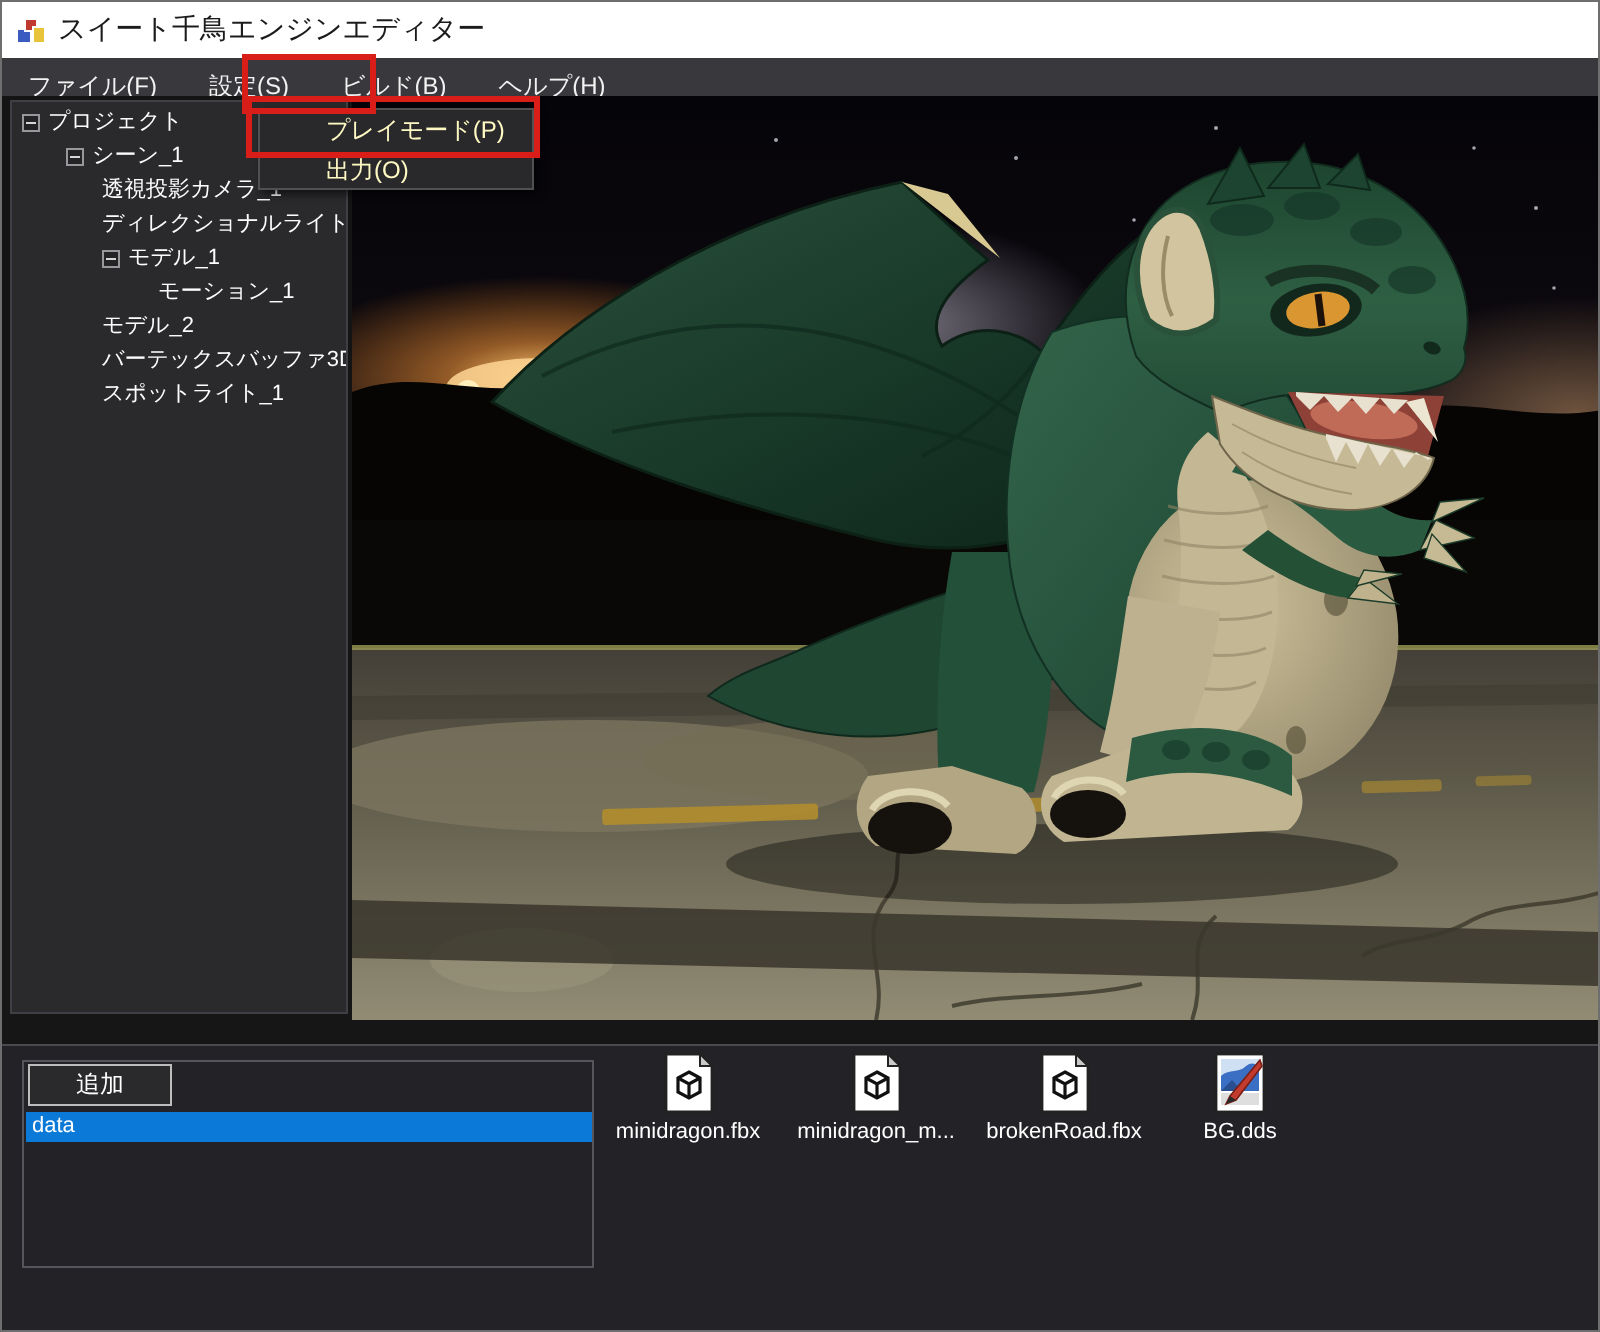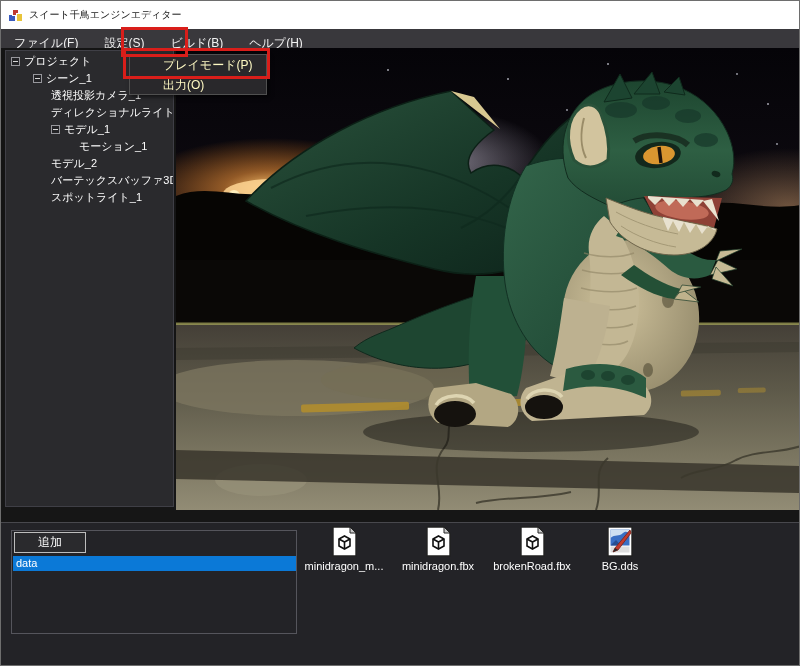--- a/index.html
+++ b/index.html
@@ -7,21 +7,21 @@
   .window{position:relative;width:800px;height:666px;background:#161616;overflow:hidden;
           border:1px solid #6e6e6e;}
   
   .titlebar{position:absolute;left:0;top:0;width:100%;height:28px;background:#ffffff;
             display:flex;align-items:center;padding-left:7px;}
   .appicon{width:15px;height:15px;position:relative;margin-right:6px;}
   .appicon .sq{position:absolute;border:1px solid #fff;}
   .appicon .b{left:0;top:6px;width:8px;height:8px;background:#3a5bbf;}
   .appicon .r{left:4px;top:1px;width:7px;height:7px;background:#c03a30;}
   .appicon .y{left:8px;top:5px;width:7px;height:9px;background:#e8c43a;}
-  .title-text{font-size:10px;color:#1b1b1b;}
+  .title-text{font-size:14px;color:#1b1b1b;}
   
   .menubar{position:absolute;left:0;top:28px;width:100%;height:30px;background:#39383c;
            border-bottom:2px solid #a9a9a9;display:flex;align-items:center;}
   .menu-item{color:#f2f2f2;font-size:12px;padding:0 13px;height:100%;display:flex;align-items:center;cursor:default;}
   
   .main{position:absolute;left:0;top:47px;width:100%;height:332px;background:#141414;}
   .tree-panel{position:absolute;left:4px;top:2px;width:169px;height:457px;
               background:#2a2a2d;border:1px solid #3f3f46;overflow:hidden;padding-top:2px;}
   .trow{height:17px;line-height:17px;font-size:11px;color:#fdfdfd;white-space:nowrap;
         display:flex;align-items:center;}
@@ -336,33 +336,33 @@
 
       <div class="file-item">
         <svg width="27" height="31" viewBox="0 0 27 31">
           <path d="M2,1 L19,1 L25,7 L25,30 L2,30 Z" fill="#ffffff" stroke="#222" stroke-width="1.4"></path>
           <path d="M19,1 L19,7 L25,7 Z" fill="#c9c9c9" stroke="#222" stroke-width="1"></path>
           <g stroke="#111" stroke-width="1.6" fill="none">
             <path d="M13.5,10 L19,13 L19,20 L13.5,23 L8,20 L8,13 Z"></path>
             <path d="M8,13 L13.5,16 L19,13 M13.5,16 L13.5,23"></path>
           </g>
         </svg>
-        <span class="file-label">minidragon_m...</span>
+        <span class="file-label">minidragon.fbx</span>
       </div>
 
       <div class="file-item">
         <svg width="27" height="31" viewBox="0 0 27 31">
           <path d="M2,1 L19,1 L25,7 L25,30 L2,30 Z" fill="#ffffff" stroke="#222" stroke-width="1.4"></path>
           <path d="M19,1 L19,7 L25,7 Z" fill="#c9c9c9" stroke="#222" stroke-width="1"></path>
           <g stroke="#111" stroke-width="1.6" fill="none">
             <path d="M13.5,10 L19,13 L19,20 L13.5,23 L8,20 L8,13 Z"></path>
             <path d="M8,13 L13.5,16 L19,13 M13.5,16 L13.5,23"></path>
           </g>
         </svg>
-        <span class="file-label">minidragon.fbx</span>
+        <span class="file-label">minidragon_m...</span>
       </div>
 
       <div class="file-item">
         <svg width="27" height="31" viewBox="0 0 27 31">
           <path d="M2,1 L19,1 L25,7 L25,30 L2,30 Z" fill="#ffffff" stroke="#222" stroke-width="1.4"></path>
           <path d="M19,1 L19,7 L25,7 Z" fill="#c9c9c9" stroke="#222" stroke-width="1"></path>
           <g stroke="#111" stroke-width="1.6" fill="none">
             <path d="M13.5,10 L19,13 L19,20 L13.5,23 L8,20 L8,13 Z"></path>
             <path d="M8,13 L13.5,16 L19,13 M13.5,16 L13.5,23"></path>
           </g>

